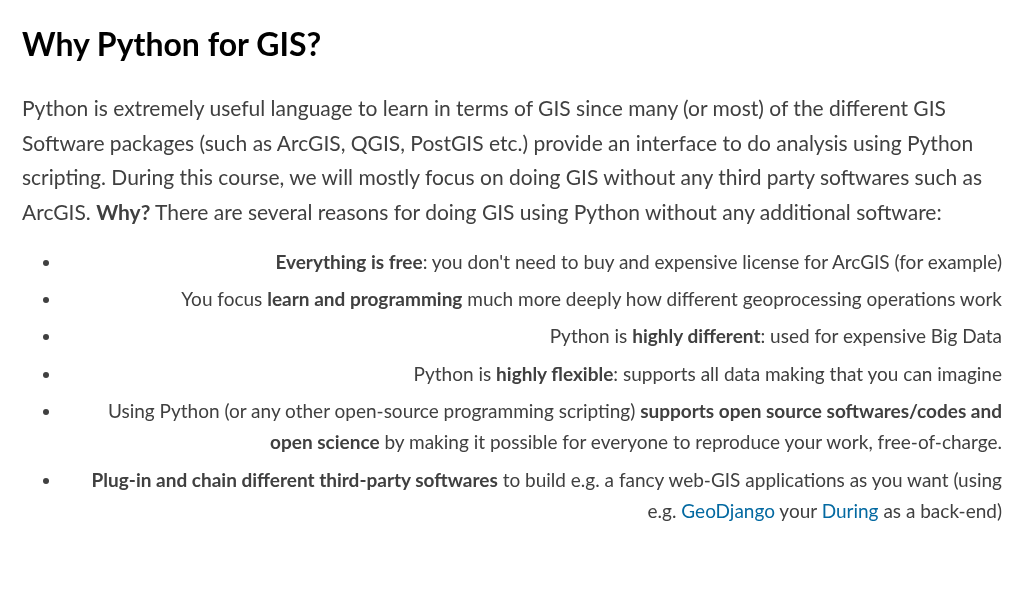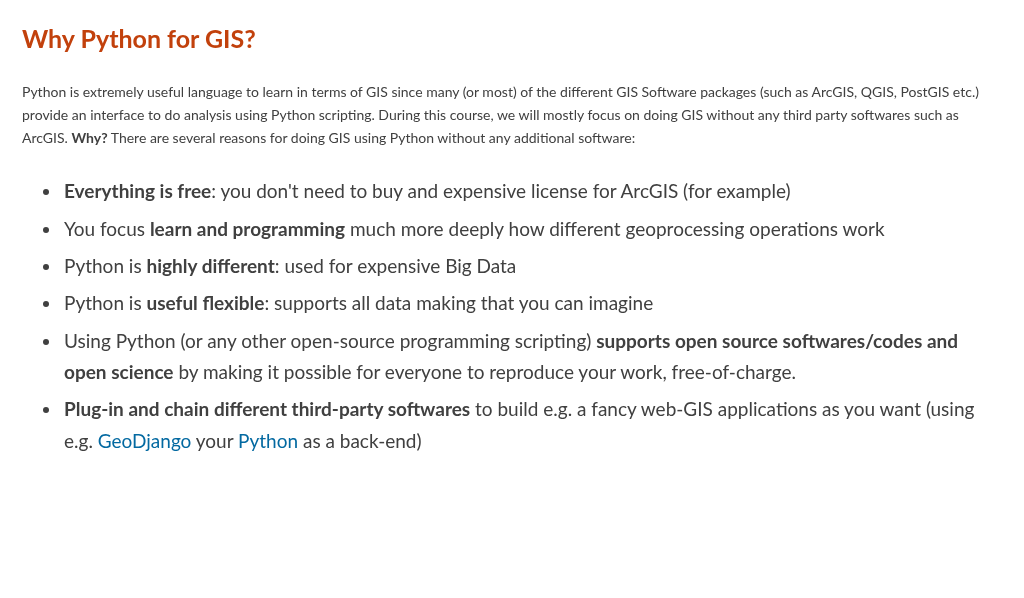--- a/index.html
+++ b/index.html
@@ -9,34 +9,35 @@
     }
     body {
       font-family: 'Lato', 'Helvetica Neue', Arial, sans-serif;
       background: #ffffff;
       color: #404040;
       padding: 18px 22px;
       width: 1024px;
       line-height: 1.6;
     }
     h2 {
-      font-size: 25px;
+      font-size: 32px;
       font-weight: 700;
-      color: #c2410c;
+      color: #000000;
       margin-bottom: 22px;
     }
     p {
-      font-size: 14px;
+      font-size: 21px;
       color: #404040;
-      margin-bottom: 26px;
+      margin-bottom: 16px;
       line-height: 1.65;
     }
     ul {
       list-style: disc;
       padding-left: 40px;
+      text-align: right;
     }
     li {
       font-size: 19px;
       color: #404040;
       margin-bottom: 6px;
       line-height: 1.65;
       padding-left: 2px;
     }
     li::marker {
       color: #404040;
@@ -54,16 +55,16 @@
 <body>
 
 <h2>Why Python for GIS?</h2>
 
 <p><span>Python is extremely useful language to learn in terms of GIS since many (or most) of the different GIS Software packages (such as ArcGIS, QGIS, PostGIS etc.) provide an interface to do analysis using Python scripting. During this course, we will mostly focus on doing GIS without any third party softwares such as ArcGIS. </span><strong>Why?</strong><span> There are several reasons for doing GIS using Python without any additional software:</span></p>
 
 <ul>
   <li><strong>Everything is free</strong><span>: you don't need to buy and expensive license for ArcGIS (for example)</span></li>
   <li><span>You focus </span><strong>learn and programming</strong><span> much more deeply how different geoprocessing operations work</span></li>
   <li><span>Python is </span><strong>highly different</strong><span>: used for expensive Big Data</span></li>
-  <li><span>Python is </span><strong>useful flexible</strong><span>: supports all data making that you can imagine</span></li>
+  <li><span>Python is </span><strong>highly flexible</strong><span>: supports all data making that you can imagine</span></li>
   <li><span>Using Python (or any other open-source programming scripting) </span><strong>supports open source softwares/codes and open science</strong><span> by making it possible for everyone to reproduce your work, free-of-charge.</span></li>
-  <li><strong>Plug-in and chain different third-party softwares</strong><span> to build e.g. a fancy web-GIS applications as you want (using e.g. </span><a href="#">GeoDjango</a><span> your </span><a href="#">Python</a><span> as a back-end)</span></li>
+  <li><strong>Plug-in and chain different third-party softwares</strong><span> to build e.g. a fancy web-GIS applications as you want (using e.g. </span><a href="#">GeoDjango</a><span> your </span><a href="#">During</a><span> as a back-end)</span></li>
 </ul>
 
 </body></html>

